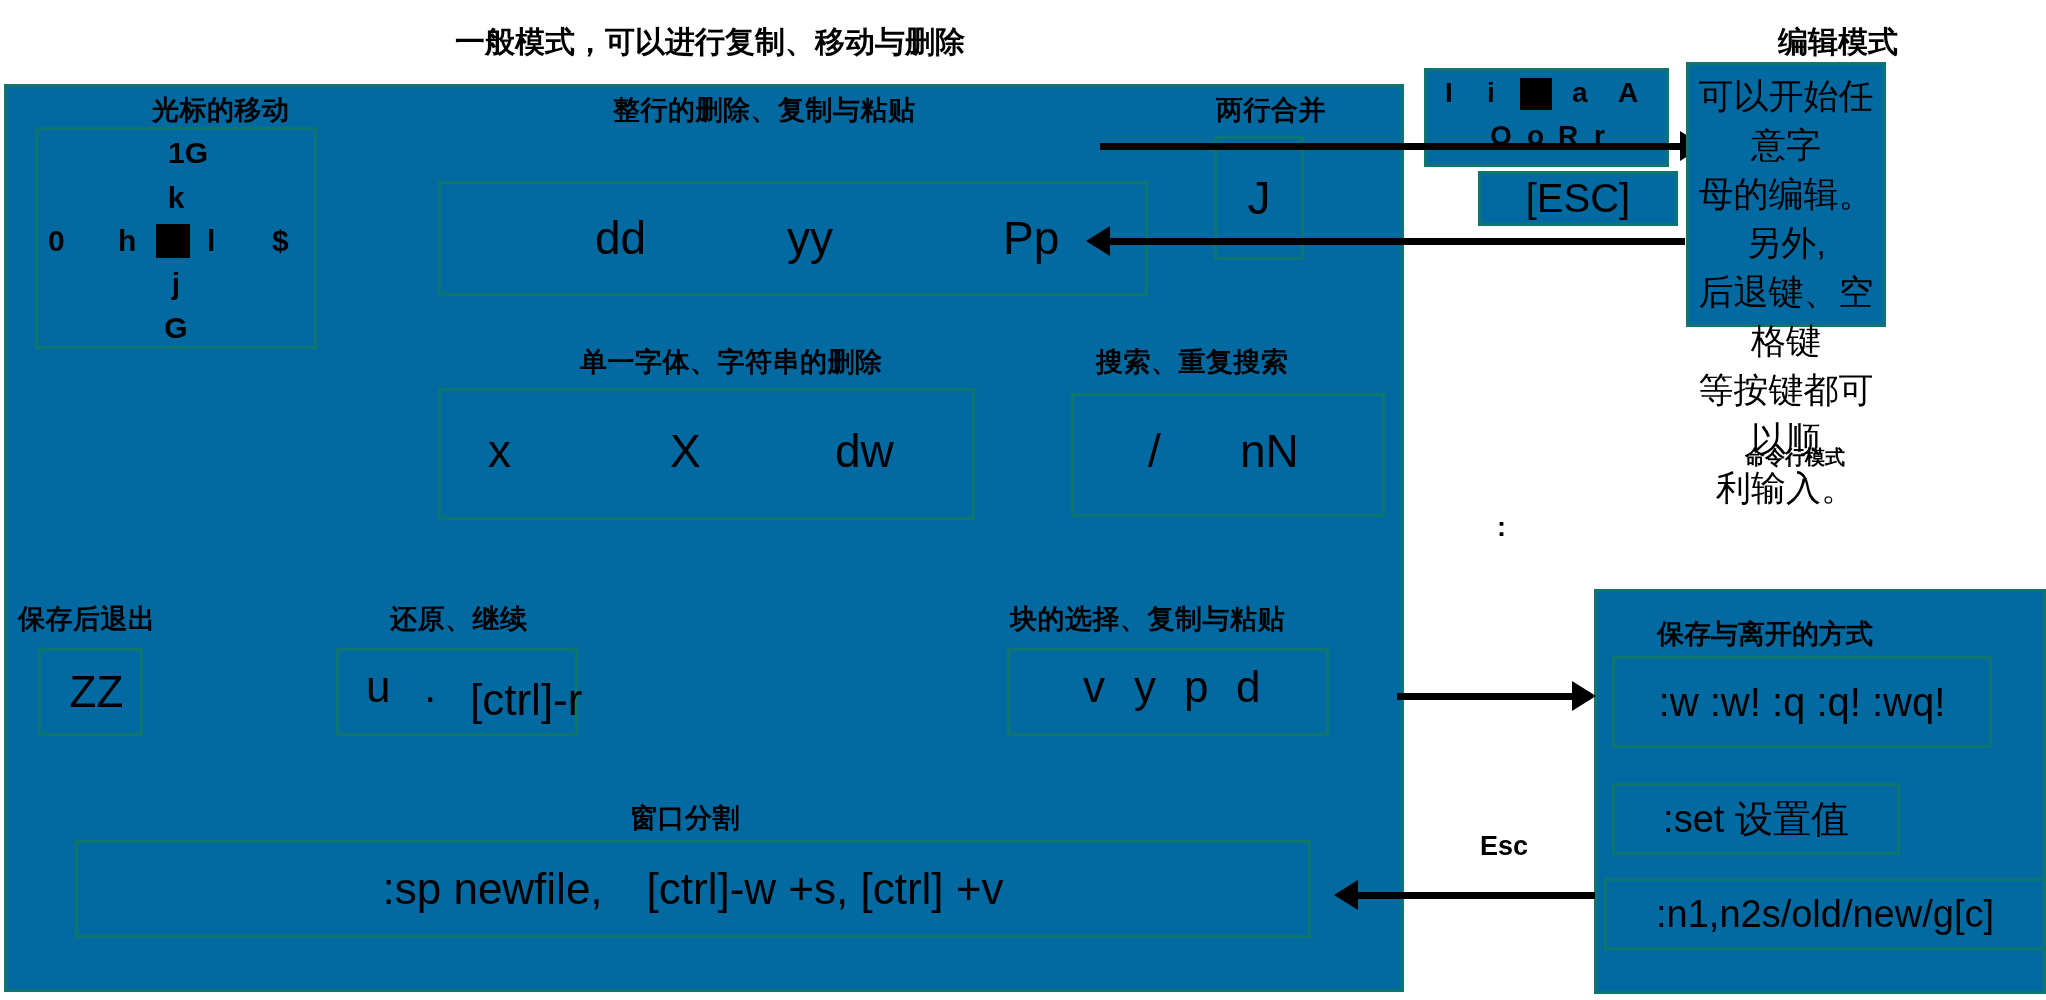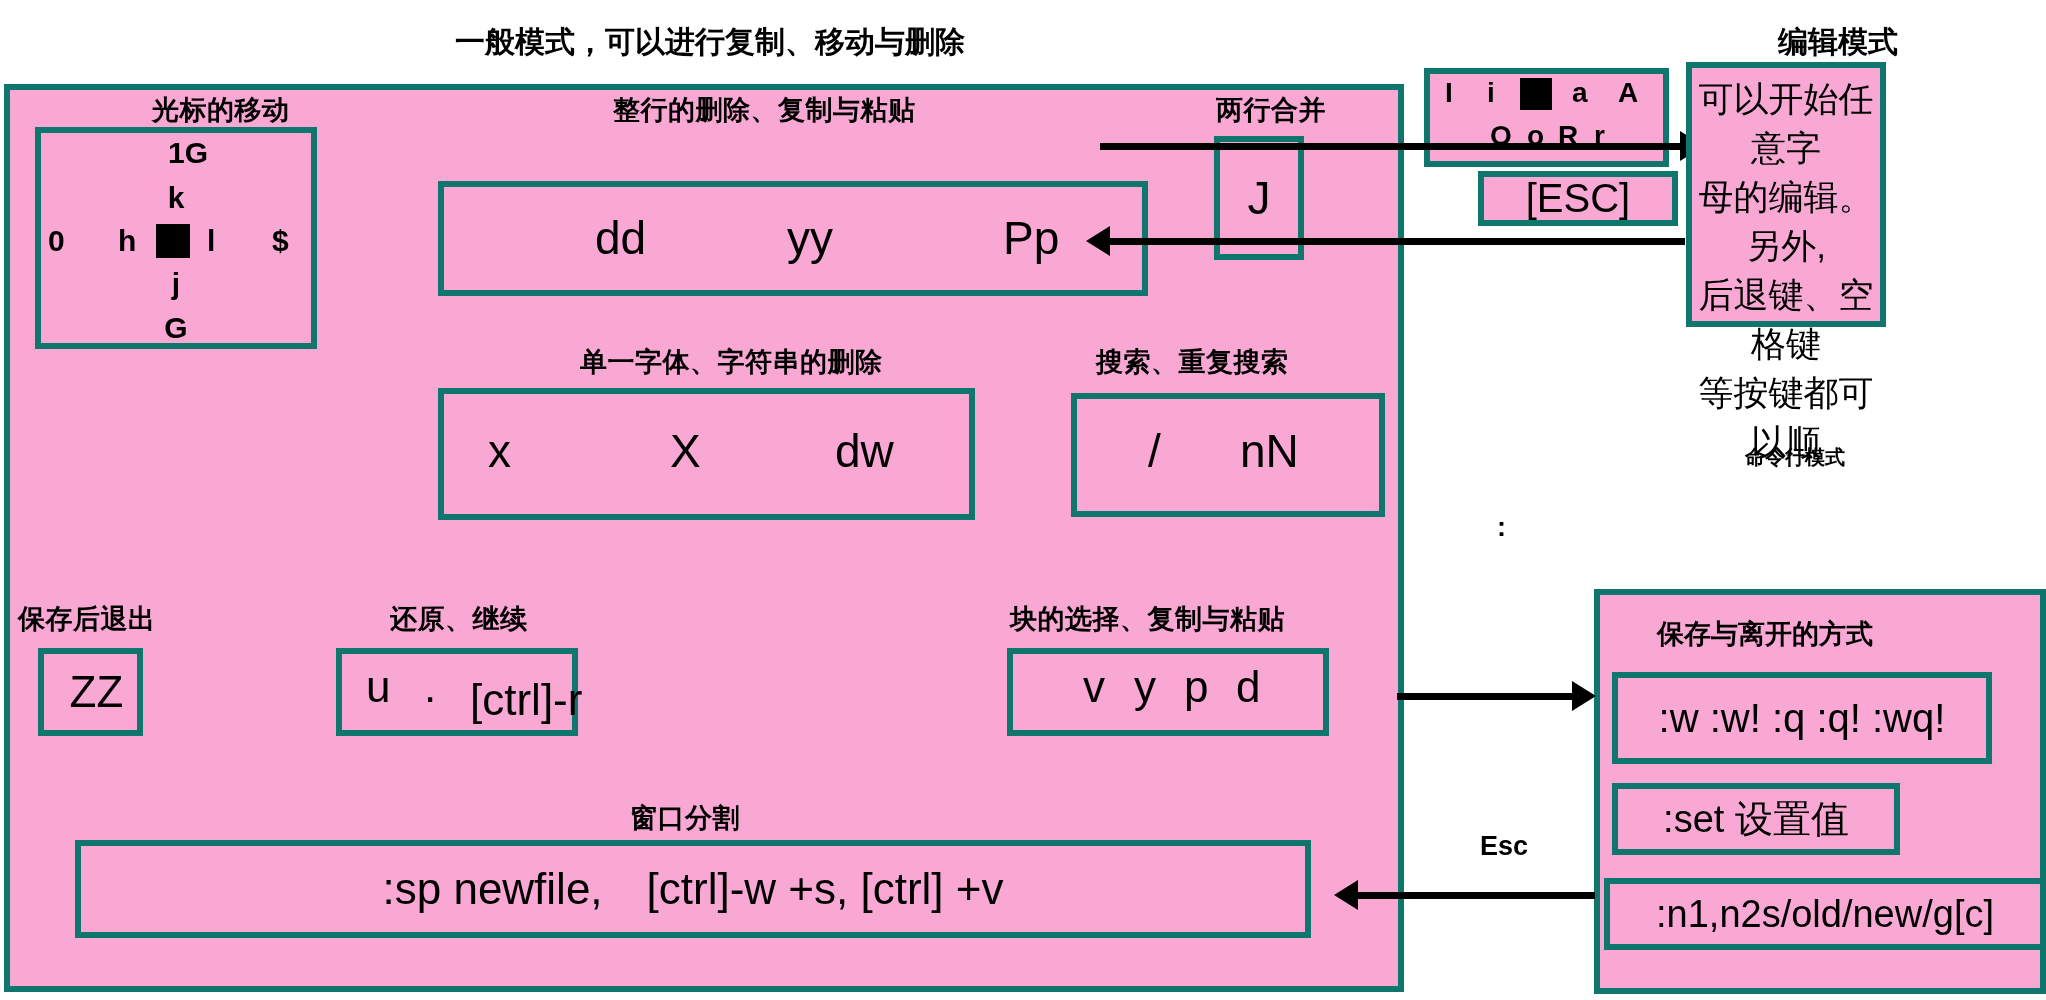--- a/index.html
+++ b/index.html
@@ -2,21 +2,21 @@
 <html><head>
 <meta charset="utf-8">
 <style>
   html,body{margin:0;padding:0;background:#ffffff;}
   body{
     width:2046px;height:1000px;position:relative;overflow:hidden;
     font-family:"Liberation Sans","DejaVu Sans",sans-serif;
     color:#000000;
   }
   .abs{position:absolute;box-sizing:border-box;}
-  .bx{border:6px solid #0f766e;background:#f9a8d4;}
+  .bx{border:3px solid #0f766e;background:#0369a1;}
   .ctr{display:flex;align-items:center;justify-content:center;}
   .cap{font-weight:bold;white-space:nowrap;}
 
   
   #normal-frame{left:4px;top:84px;width:1400px;height:908px;}
 
   
   .sec-cap{font-size:27px;font-weight:bold;letter-spacing:.5px;}
 
   
@@ -144,27 +144,28 @@
 </div>
 
 <div class="arrow-line" style="left:1110px;top:238px;width:575px;"></div>
 <div class="arrow-head left" style="left:1086px;top:226px;"></div>
 
 <div class="abs bx" style="left:1686px;top:62px;width:200px;height:265px;padding:6px 4px 0 4px;">
   <div style="font-size:35px;line-height:49px;text-align:center;font-weight:500;">可以开始任意字</div>
   <div style="font-size:35px;line-height:49px;text-align:center;font-weight:500;">母的编辑。另外,</div>
   <div style="font-size:35px;line-height:49px;text-align:center;font-weight:500;">后退键、空格键</div>
   <div style="font-size:35px;line-height:49px;text-align:center;font-weight:500;">等按键都可以顺</div>
+  <div style="font-size:35px;line-height:49px;text-align:center;font-weight:500;">利输入。</div>
 </div>
 
 <div class="abs bx" style="left:1594px;top:589px;width:452px;height:405px;"></div>
 
 <div class="abs" style="left:1657px;top:616px;font-size:27px;font-weight:bold;">保存与离开的方式</div>
 
-<div class="abs bx ctr" style="left:1612px;top:672px;width:380px;height:92px;">
+<div class="abs bx ctr" style="left:1612px;top:656px;width:380px;height:92px;">
   <span style="font-size:40px;">:w :w! :q :q! :wq!</span>
 </div>
 
 <div class="abs bx ctr" style="left:1612px;top:783px;width:288px;height:72px;">
   <span style="font-size:38px;">:set 设置值</span>
 </div>
 
 <div class="abs bx ctr" style="left:1604px;top:878px;width:442px;height:72px;">
   <span style="font-size:38px;">:n1,n2s/old/new/g[c]</span>
 </div>

